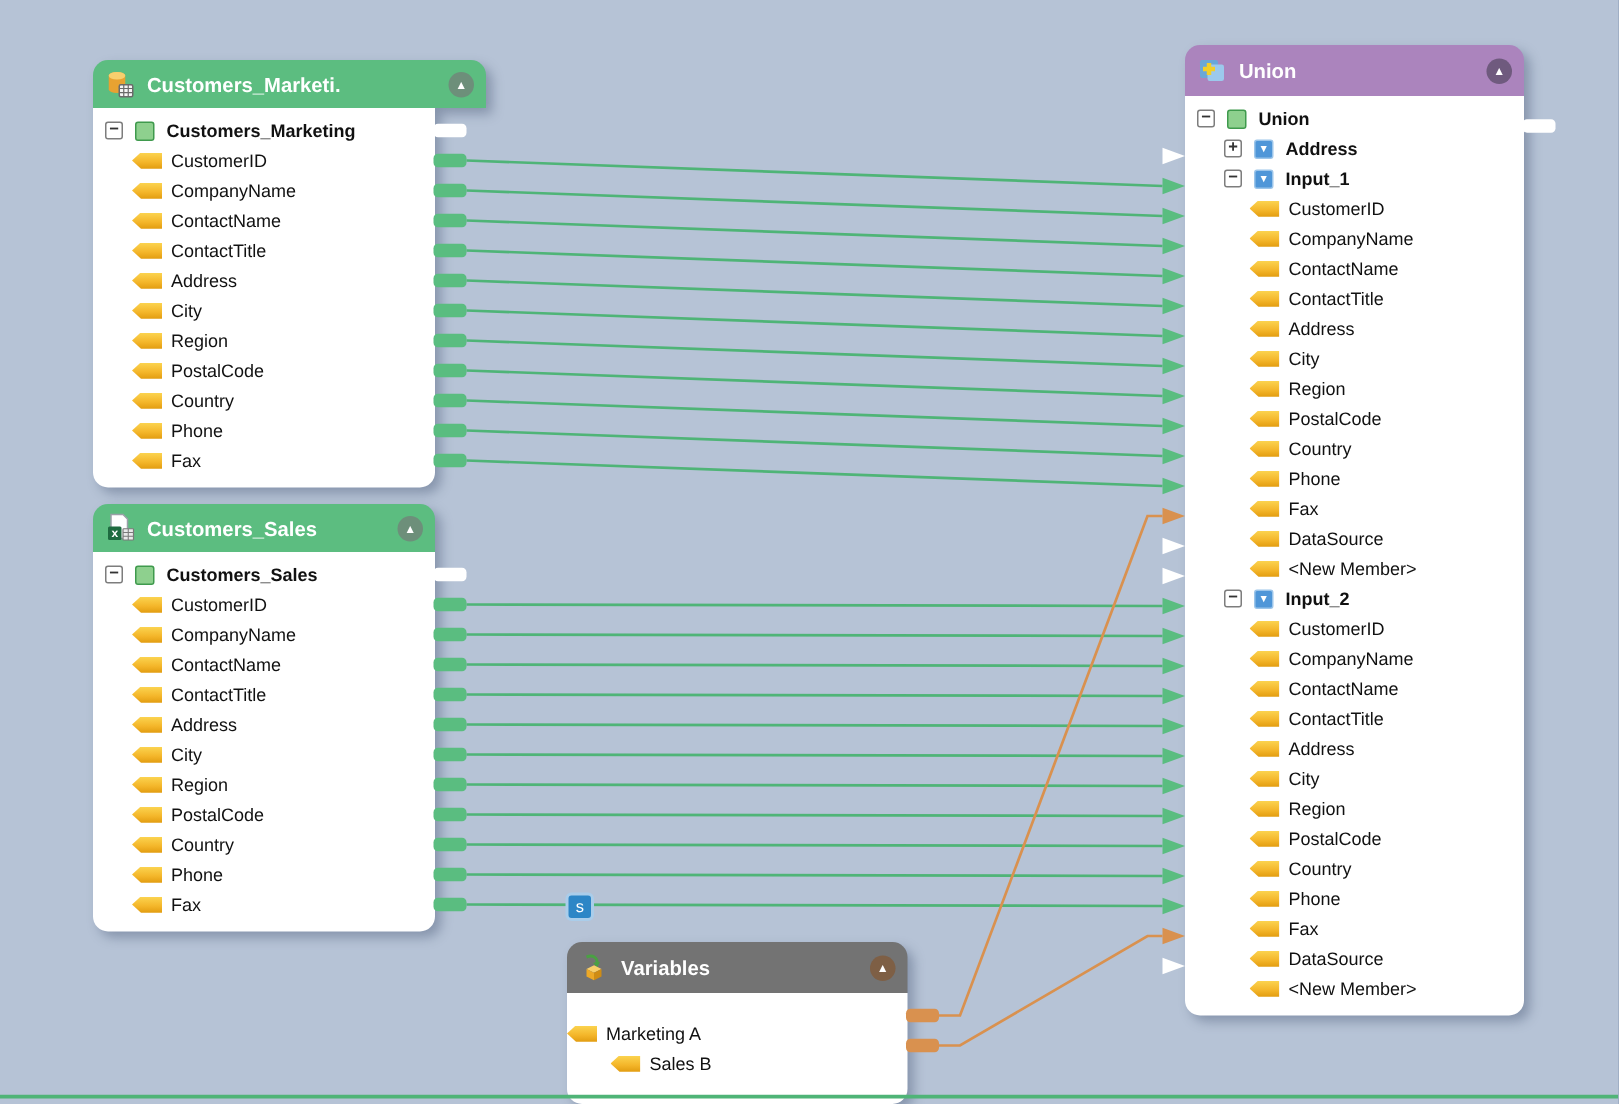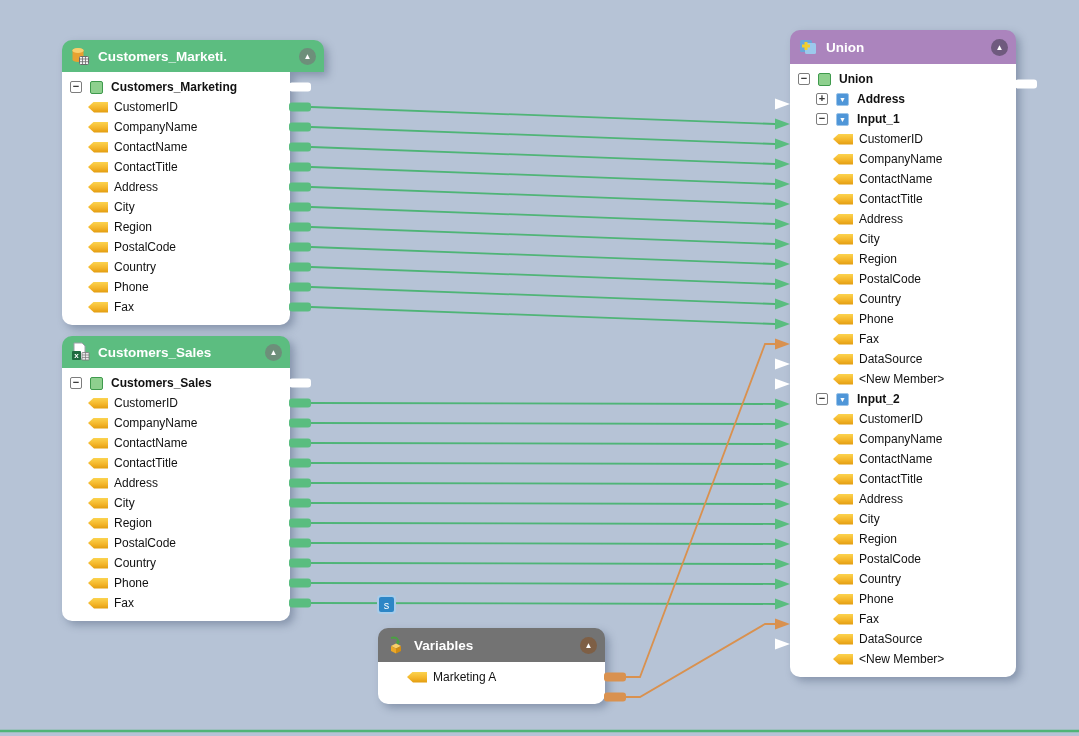--- a/index.html
+++ b/index.html
@@ -187,23 +187,27 @@
           <path d="M5 11 l5 2.5 v5 l-5 -2.5 z" fill="#eca827"></path>
           <path d="M15 11 l-5 2.5 v5 l5 -2.5 z" fill="#cf8c14"></path>
         </svg>
       </span>
       <span class="htitle">Variables</span>
       <span class="collapse">
           <span>▲</span>
         </span>
     </div>
     <div class="node-body" id="rows-variables" style="width: 227px; padding-top: 5px; padding-bottom: 17px;">
+        <div class="row" style=" margin-top: 12px;">
+          <span class="tag"></span>
+          <span>Marketing A</span>
+        </div>
         <div class="row" style="padding-left: 29px;">
           <span class="tag"></span>
-          <span>Marketing A</span>
+          <span>Sales B</span>
         </div>
       </div>
   </div>
 
   <div class="node" id="node-union" style="left: 790px; top: 30px; width: 226px;">
     <div class="node-header hdr-purple" id="hdr-union" style="height: 34px; background: rgb(171, 132, 189);">
       <span class="hicon">
         <svg width="20" height="20" viewBox="0 0 20 20">
           <rect x="2" y="3" width="12" height="12" rx="1.5" fill="#6aa7d8"></rect>
           <rect x="7" y="6" width="11" height="11" rx="1.5" fill="#9cc9ec"></rect>

